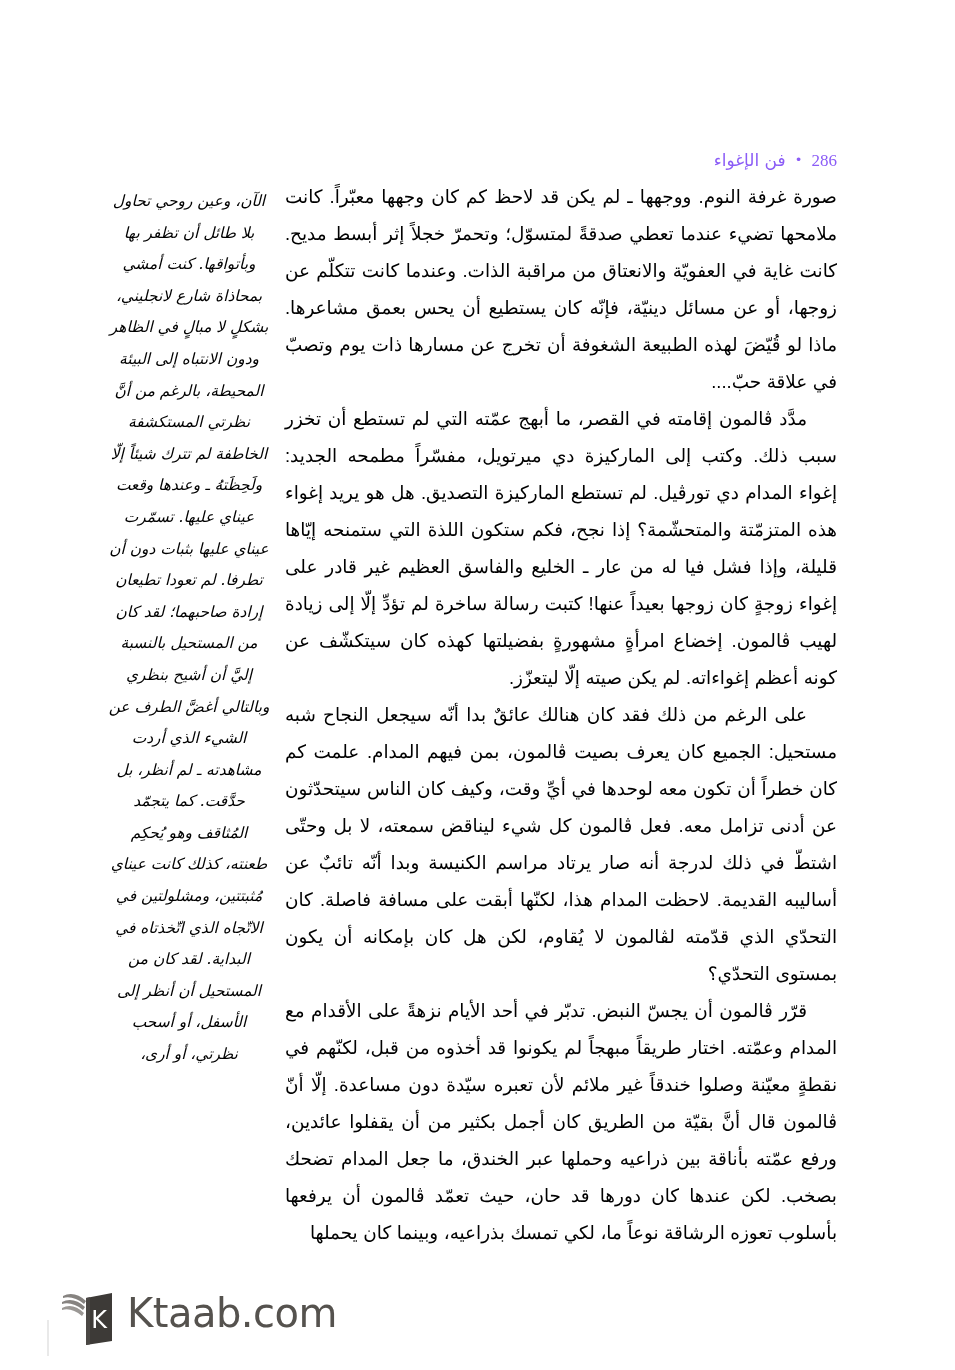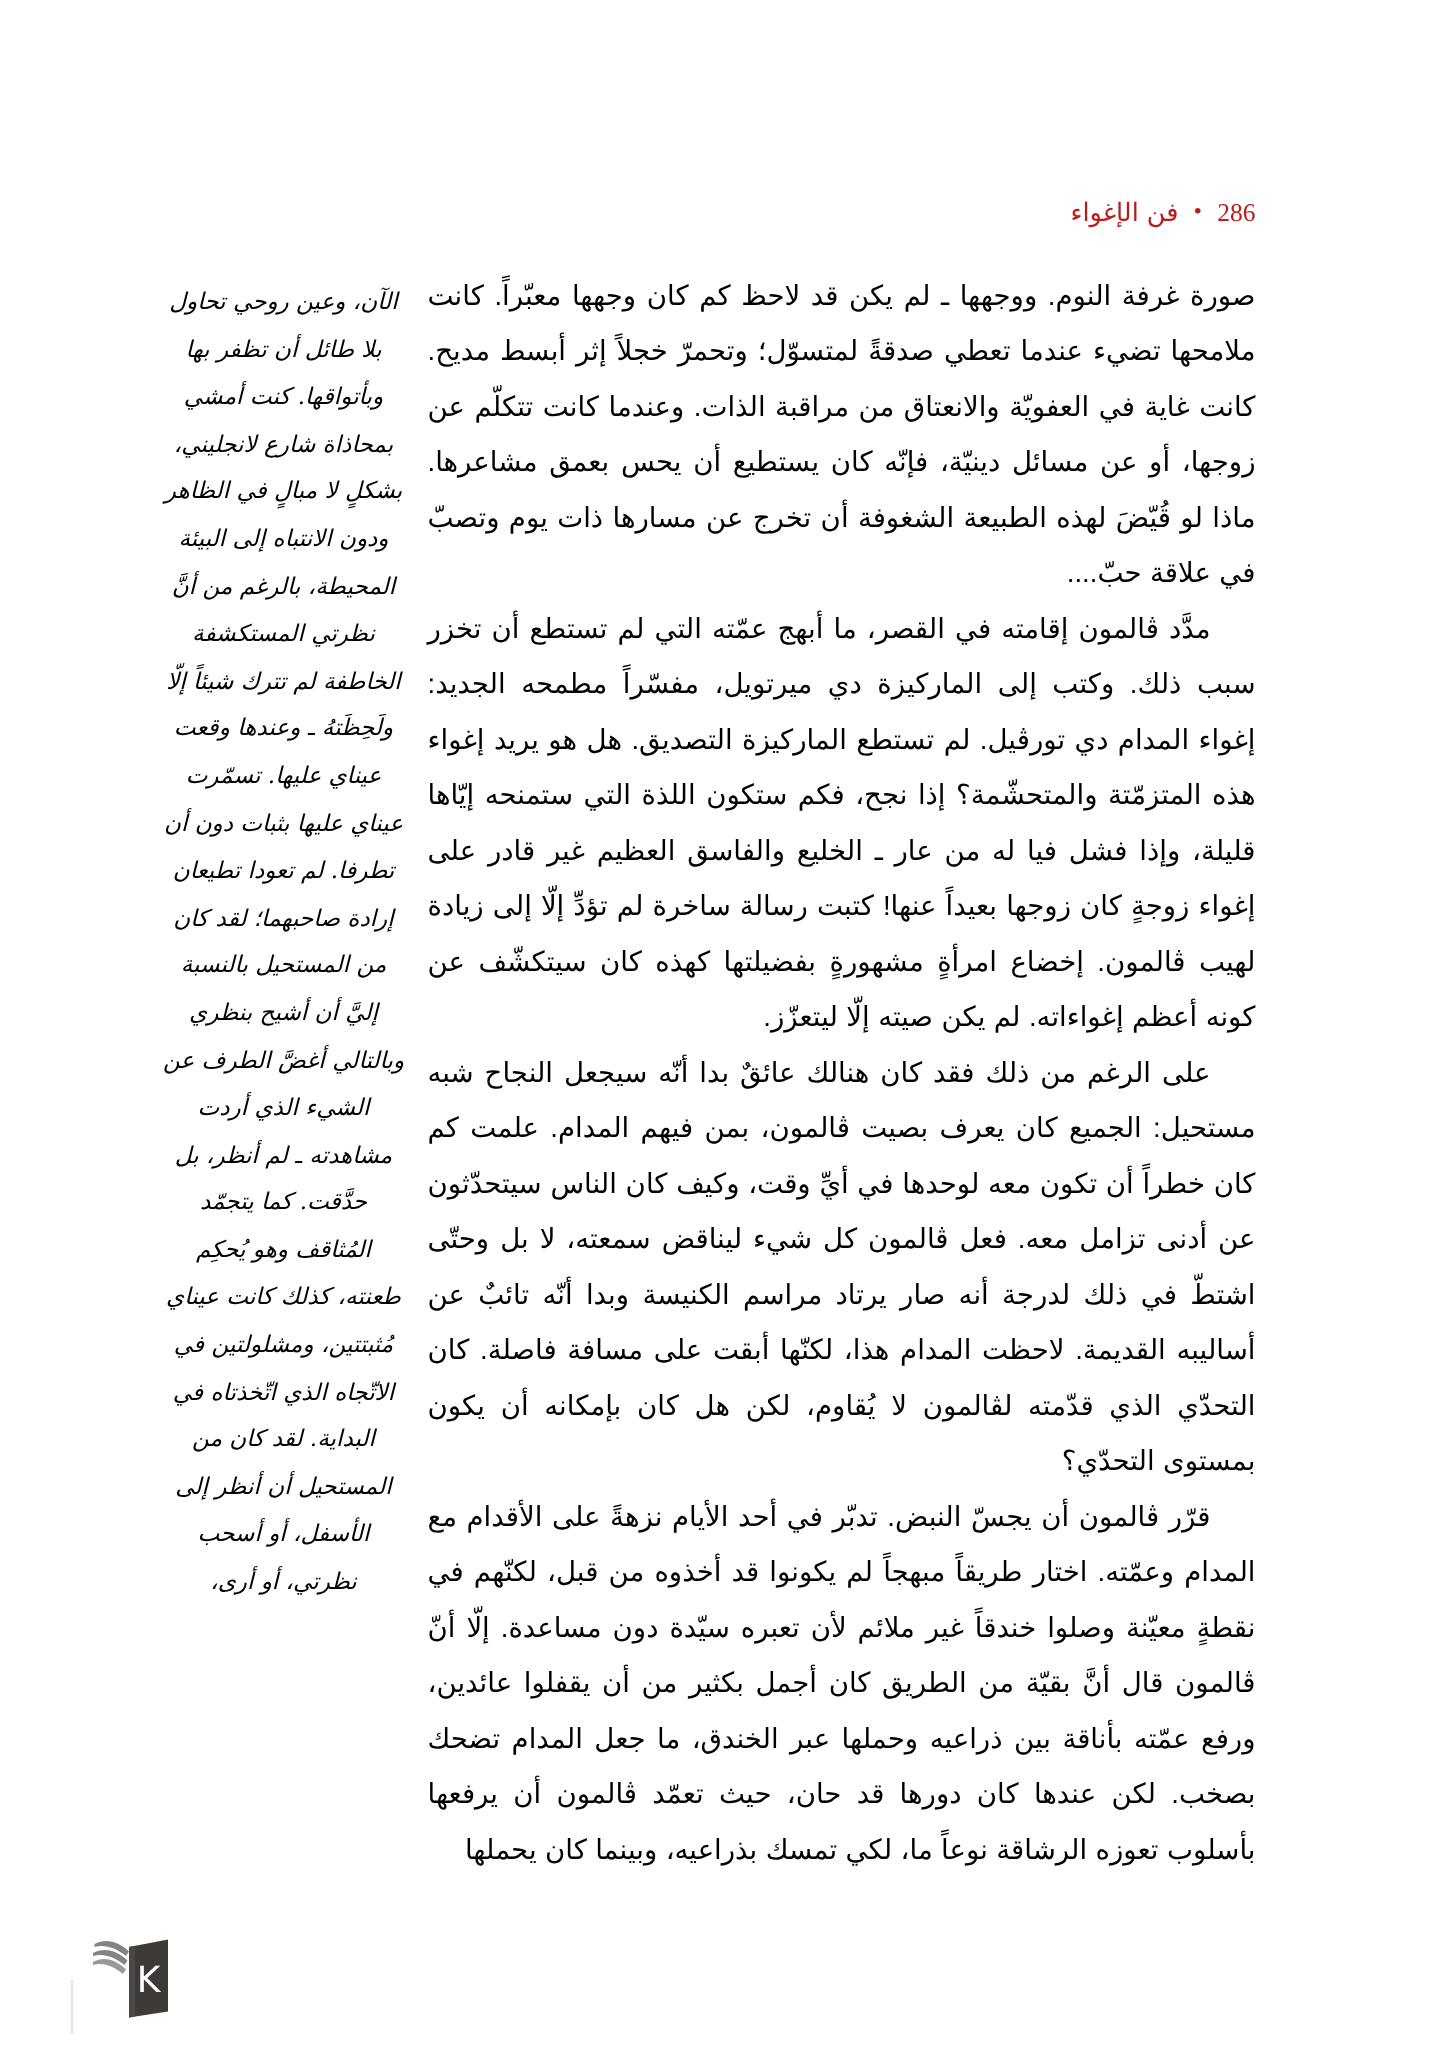--- a/index.html
+++ b/index.html
@@ -32,24 +32,24 @@
     text-align: left;
     direction: rtl;
     white-space: nowrap;
   }
   .running-head-inner {
     display: inline-block;
     direction: rtl;
     font-family: "DejaVu Sans", sans-serif;
     font-size: 17px;
     letter-spacing: 0.2px;
-    color: #b91c1c;
+    color: #8b5cf6;
     position: absolute;
     right: 0;
-    top: 0;
+    top: 18px;
   }
   .rh-title {
     font-size: 17px;
     font-family: "DejaVu Sans", sans-serif;
   }
   .rh-sep {
     display: inline-block;
     margin: 0 9px;
     font-size: 13px;
     vertical-align: 2px;
@@ -185,15 +185,16 @@
         <path d="M2 19 C9 15, 18 17, 25 24 L23 27 C16 21, 8 19, 2 21 Z" fill="#868380"></path>
         <path d="M2 25 C9 21, 17 23, 24 30 L22 33 C15 27, 8 25, 2 27 Z" fill="#9b9895"></path>
 
         <path d="M26 15 L52 10 L52 58 L26 62 Z" fill="#3d3a37"></path>
 
         <path d="M26 15 L30 14.2 L30 61.3 L26 62 Z" fill="#4a4744"></path>
 
         <text x="39" y="45" font-family="'DejaVu Sans', sans-serif" font-size="24" fill="#ffffff" text-anchor="middle">K</text>
       </svg>
     </span>
+    <span class="logo-text">Ktaab.com</span>
   </div>
 
 </div>
 
 </body></html>

